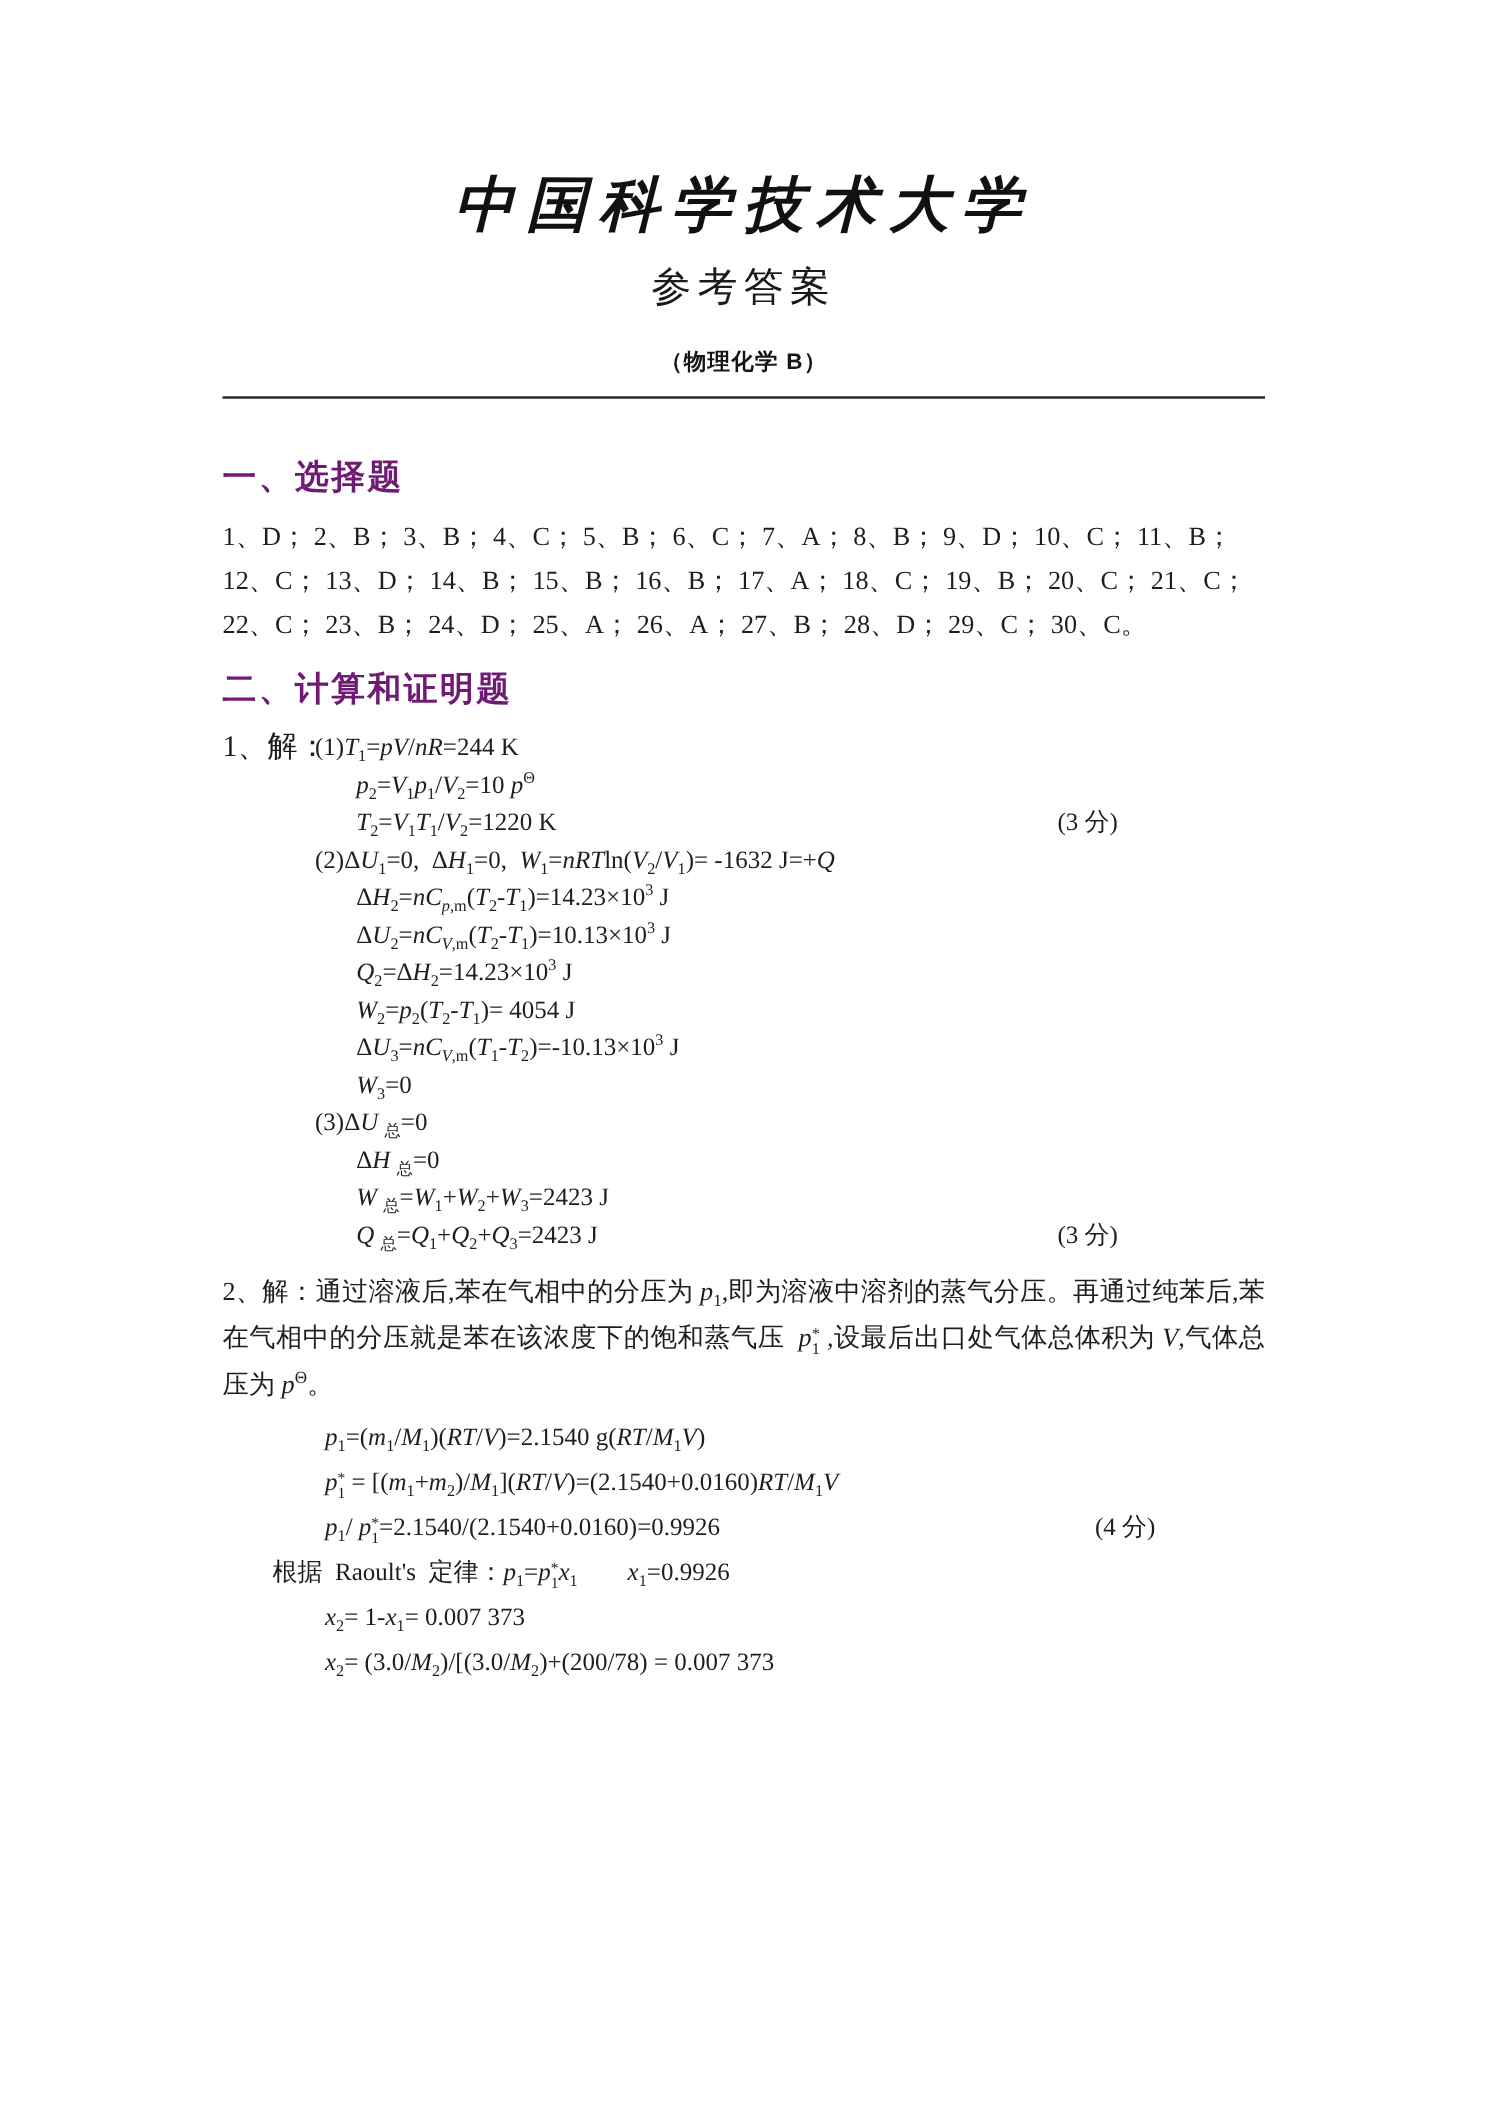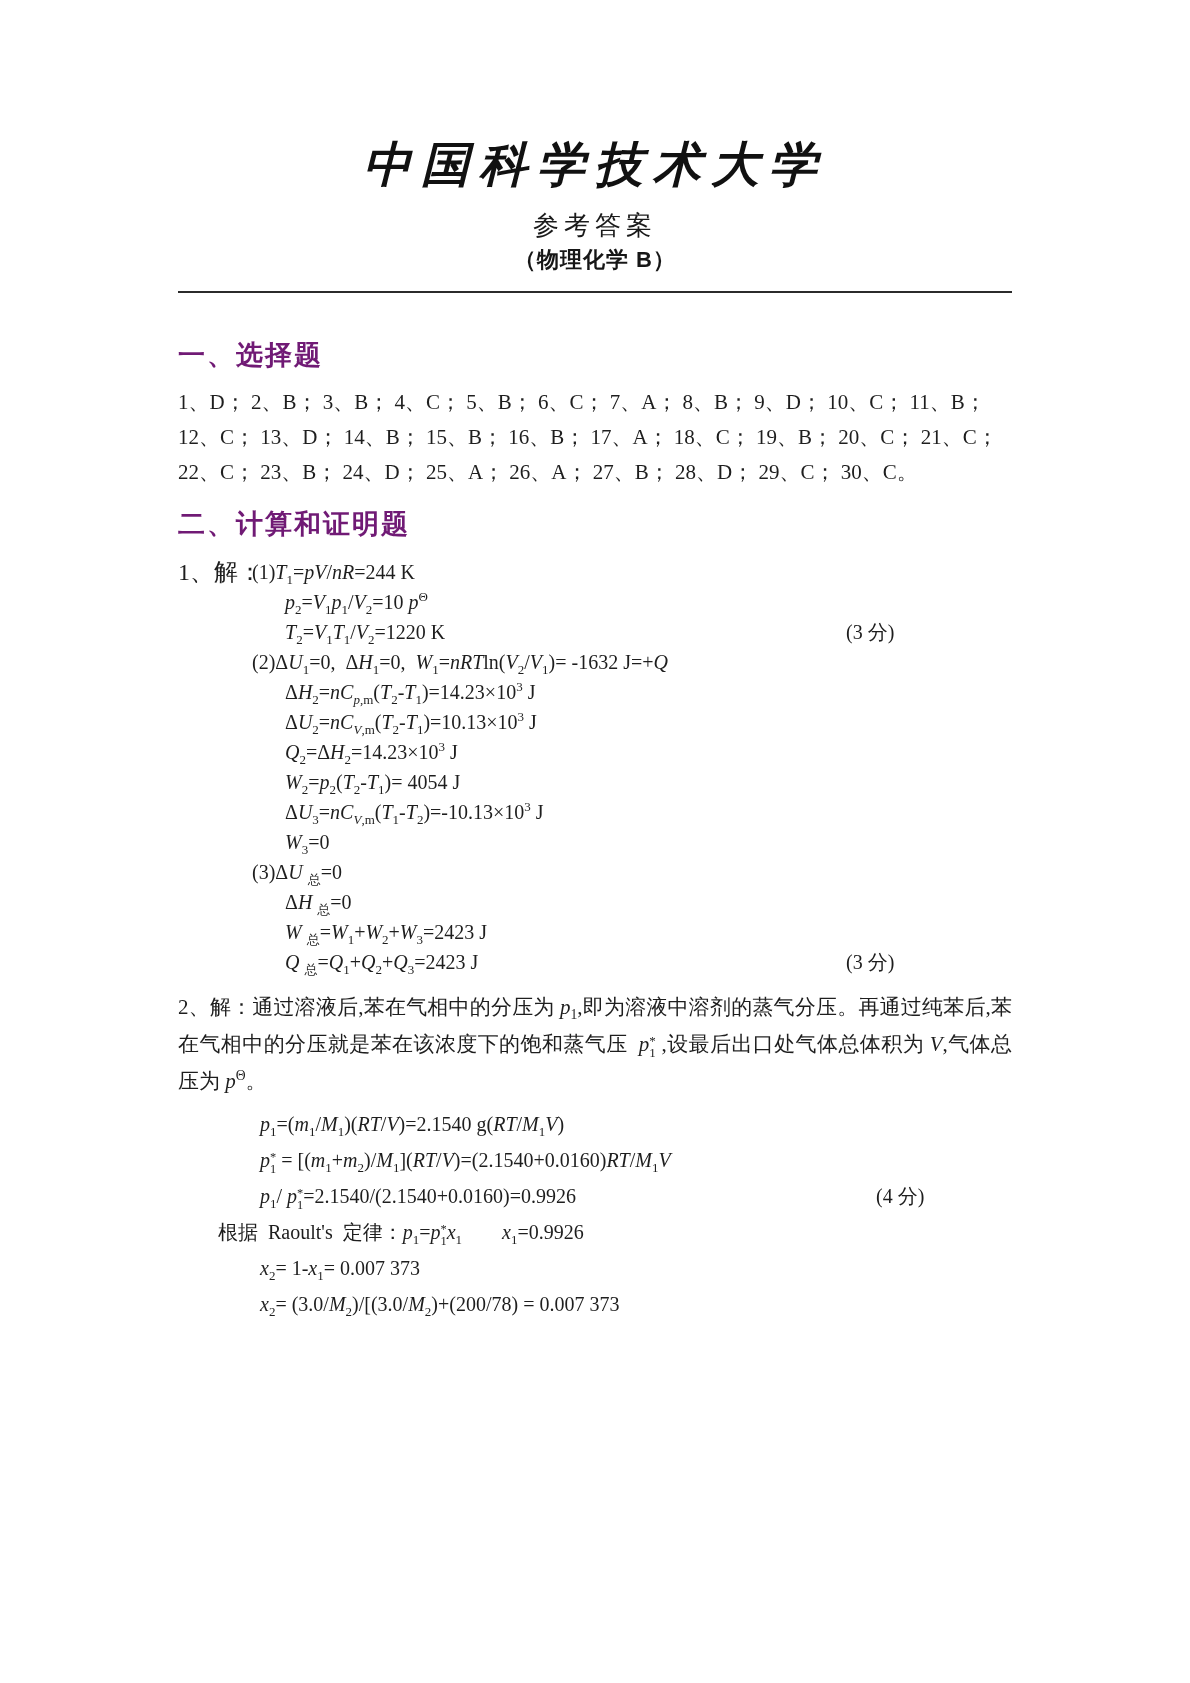--- a/index.html
+++ b/index.html
@@ -26,27 +26,27 @@
   }
   .exam-title {
     margin-top:24px;
     font-family:"Liberation Sans", sans-serif;
     font-weight:700; font-size:33px; line-height:1.3;
     letter-spacing:2px; color:#161616;
   }
   .answer-title {
     margin-top:18px;
     font-family:"Liberation Sans", sans-serif;
-    font-weight:400; font-size:26px; line-height:1.25;
+    font-weight:400; font-size:32px; line-height:1.25;
     letter-spacing:5px; color:#1a1a1a;
   }
   .course {
-    margin-top:5px;
+    margin-top:29px;
     font-family:"Liberation Sans", sans-serif;
-    font-weight:700; font-size:22px; line-height:1.3;
+    font-weight:700; font-size:18px; line-height:1.3;
     letter-spacing:1px; color:#161616;
   }
   .hdr-rule {
     border:none; border-top:2px solid #2b2b2b;
     margin:16px 0 0 0; width:100%;
   }
 
   
   .sec-heading {
     font-family:"Liberation Sans", sans-serif;

